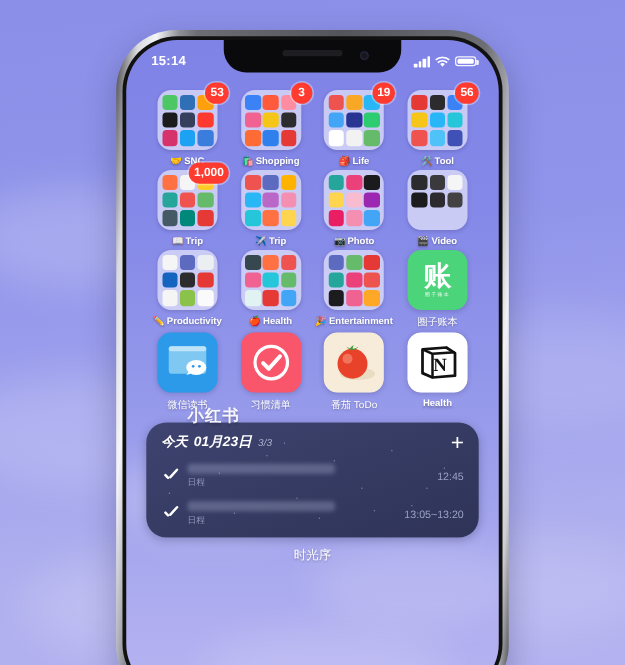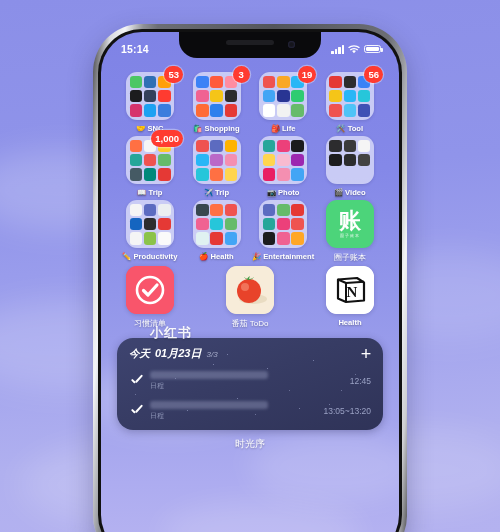--- a/index.html
+++ b/index.html
@@ -387,20 +387,36 @@
                     <div style="font-size:4px;letter-spacing:1px;color:rgba(255,255,255,.85);margin-top:2px">圈子账本</div>
                   </div>
                 </div>
                 <div class="label cn">
                   <span>圈子账本</span>
                 </div>
               </div>
             </div>
             <div class="grid-row">
               <div class="cell">
+                <div class="appicon" style="background: rgb(44, 154, 232); color: rgb(255, 255, 255);">
+                  <svg width="48" height="48" viewBox="0 0 48 48">
+                    <rect width="48" height="48" rx="11" fill="#2c9ae8"></rect>
+                    <rect x="9" y="11" width="30" height="22" rx="2.5" fill="#7fc8f2"></rect>
+                    <rect x="9" y="11" width="30" height="4" rx="2" fill="#bfe4fa"></rect>
+                    <ellipse cx="31" cy="28" rx="8" ry="6" fill="#fff"></ellipse>
+                    <circle cx="28.5" cy="27" r="1.1" fill="#2c9ae8"></circle>
+                    <circle cx="33.5" cy="27" r="1.1" fill="#2c9ae8"></circle>
+                    <path d="M25 31.5 23 34l3.5-1Z" fill="#fff"></path>
+                  </svg>
+                </div>
+                <div class="label cn">
+                  <span>微信读书</span>
+                </div>
+              </div>
+              <div class="cell">
                 <div class="appicon" style="background: rgb(249, 85, 107); color: rgb(255, 255, 255);">
                   <svg width="48" height="48" viewBox="0 0 48 48">
                     <rect width="48" height="48" rx="11" fill="#f9556b"></rect>
                     <circle cx="24" cy="24" r="13" fill="none" stroke="#fff" stroke-width="2.6"></circle>
                     <path d="M17.5 24.5 22 29l9-10" fill="none" stroke="#fff" stroke-width="3.2" stroke-linecap="round" stroke-linejoin="round"></path>
                   </svg>
                 </div>
                 <div class="label cn">
                   <span>习惯清单</span>
                 </div>

